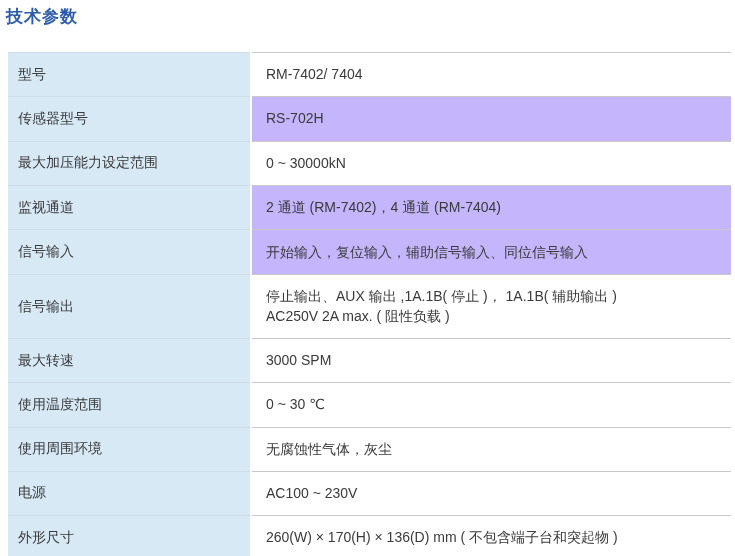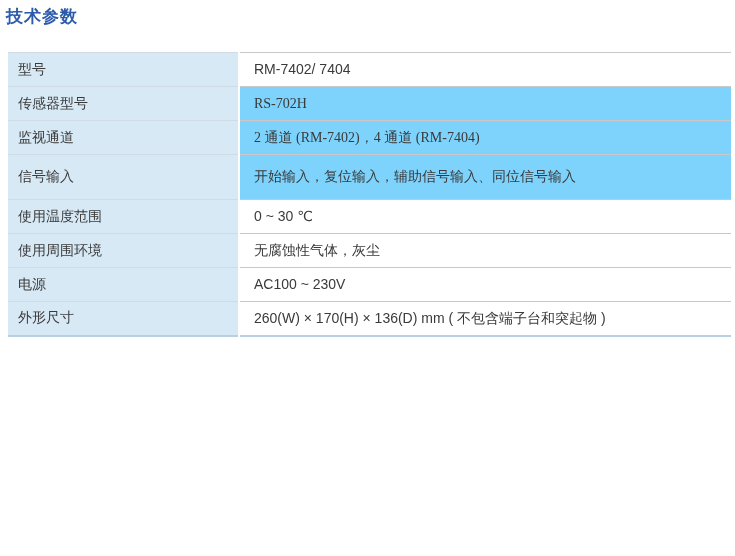--- a/index.html
+++ b/index.html
@@ -33,67 +33,79 @@
     border-bottom: 2px solid #b9cfe2;
   }
   table.spec-table tr {
     height: 34px;
   }
   table.spec-table tr.tall {
     height: 45px;
     margin-top: 48px;
   }
   td {
-    padding: 0;
+    padding: 12px;
     vertical-align: middle;
   }
   td.label-cell {
     width: 220px;
     background: #d8e9f6;
     border-top: 1px solid #cfdce7;
     border-right: 2px solid #fdfdfd;
     padding-left: 10px;
     color: #3a3a3a;
   }
   td.value-cell {
     border-top: 1px solid #c9c9c9;
     padding-left: 14px;
     padding-right: 8px;
     white-space: pre-line;
     line-height: 1.38;
     color: #3a3a3a;
   }
   td.value-cell.shaded {
-    background: #7dd3fc;
-    font-family: Liberation Serif, serif;
+    background: #c4b5fd;
   }
 </style>
 </head>
 <body>
 
 <div>
   <h2 class="page-title">技术参数</h2>
 
   <table class="spec-table">
     <tbody>
         <tr>
           <td class="label-cell">型号</td>
           <td class="value-cell">RM-7402/ 7404</td>
         </tr>
         <tr>
           <td class="label-cell">传感器型号</td>
           <td class="value-cell shaded">RS-702H</td>
         </tr>
         <tr>
+          <td class="label-cell">最大加压能力设定范围</td>
+          <td class="value-cell">0 ~ 30000kN</td>
+        </tr>
+        <tr>
           <td class="label-cell">监视通道</td>
           <td class="value-cell shaded">2 通道 (RM-7402)，4 通道 (RM-7404)</td>
         </tr>
         <tr class="tall">
           <td class="label-cell">信号输入</td>
           <td class="value-cell shaded">开始输入，复位输入，辅助信号输入、同位信号输入</td>
+        </tr>
+        <tr class="tall">
+          <td class="label-cell">信号输出</td>
+          <td class="value-cell">停止输出、AUX 输出 ,1A.1B( 停止 )， 1A.1B( 辅助输出 )
+AC250V 2A max. ( 阻性负载 )</td>
+        </tr>
+        <tr>
+          <td class="label-cell">最大转速</td>
+          <td class="value-cell">3000 SPM</td>
         </tr>
         <tr>
           <td class="label-cell">使用温度范围</td>
           <td class="value-cell">0 ~ 30 ℃</td>
         </tr>
         <tr>
           <td class="label-cell">使用周围环境</td>
           <td class="value-cell">无腐蚀性气体，灰尘</td>
         </tr>
         <tr>

